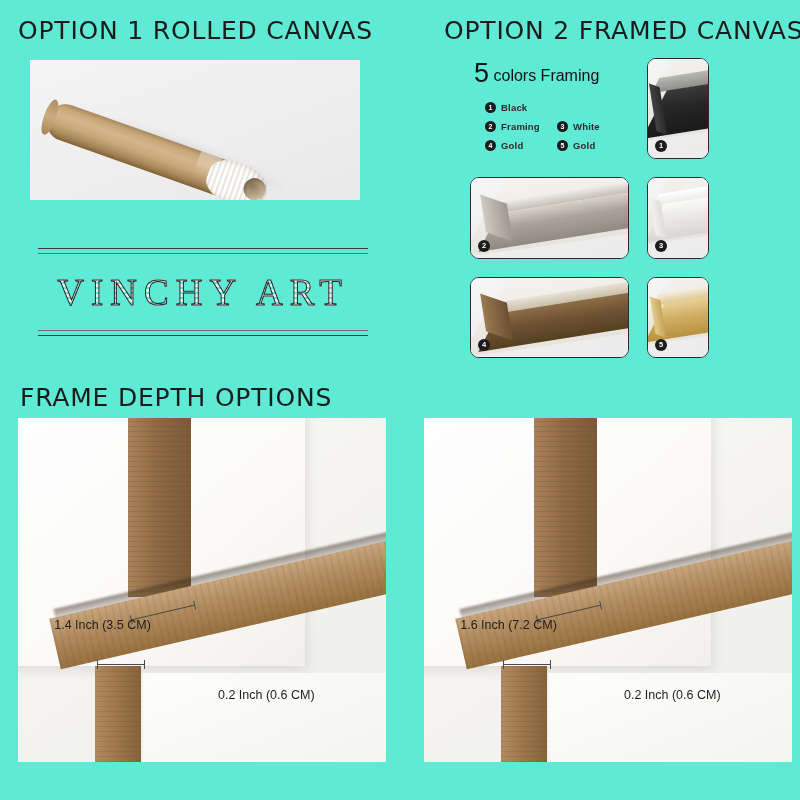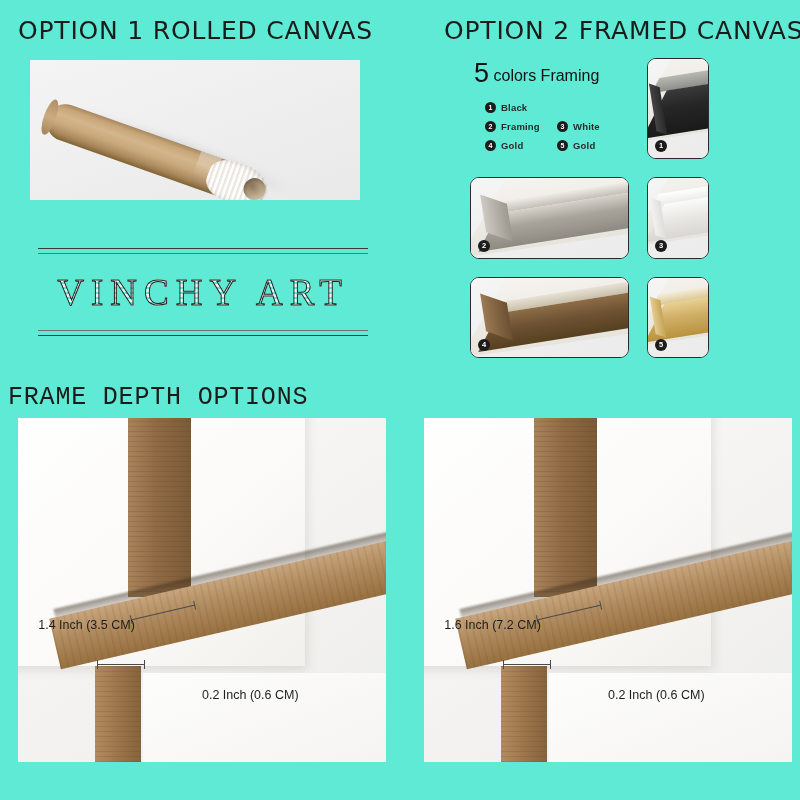--- a/index.html
+++ b/index.html
@@ -29,21 +29,21 @@
     font-family: "DejaVu Sans", sans-serif;
     font-weight: 400;
     font-size: 25px;
     letter-spacing: 0.8px;
     color: #1b1b1b;
     white-space: nowrap;
   }
 
   #heading-option1 { left: 18px;  top: 16px; }
   #heading-option2 { left: 444px; top: 16px; }
-  #heading-depth   { left: 8px;  top: 383px; font-family: Liberation Mono, monospace; }
+  #heading-depth   { left: 20px;  top: 383px; }
 
   
   .tube-stage {
     position: absolute;
     left: 30px;
     top: 60px;
     width: 330px;
     height: 140px;
     background: linear-gradient(160deg, #f4f4f4 0%, #eeeeee 55%, #e9e9e9 100%);
     overflow: hidden;
@@ -420,20 +420,21 @@
   }
   .dim-line::before { left: 0; }
   .dim-line::after  { right: 0; }
 
   .dim-label {
     position: absolute;
     font-family: "Liberation Sans", sans-serif;
     font-size: 12.5px;
     color: #1e1e1e;
     white-space: nowrap;
+    margin-left: 16px;
   }
 
   .dim-depth-line { left: 30.5%; top: 56.5%; width: 18%; transform: rotate(-13deg); }
   .dim-depth-lbl  { left: 5.5%;  top: 58%; }
   .dim-thin-line  { left: 21.5%; top: 71.5%; width: 13%; }
   .dim-thin-lbl   { left: 50%;   top: 78.5%; }
 </style>
 </head>
 <body>
 

